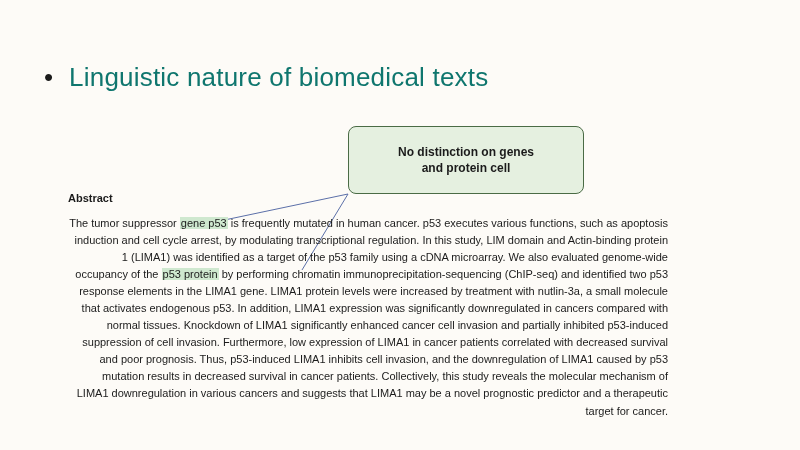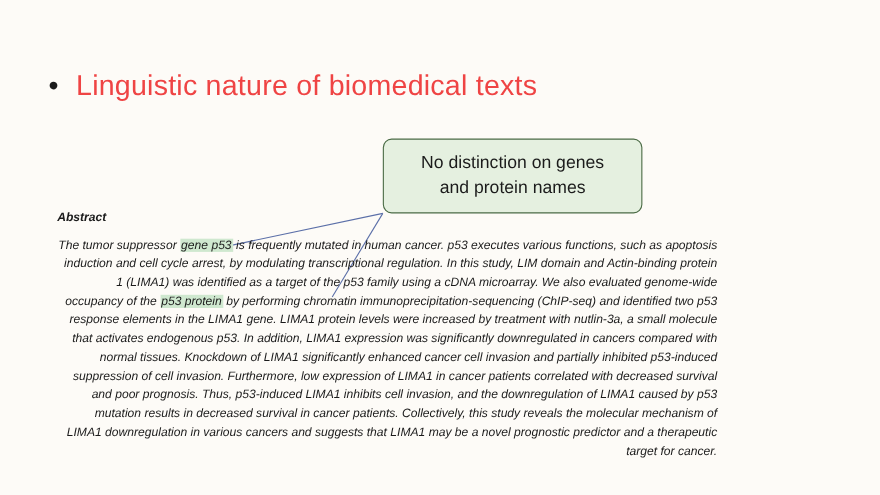--- a/index.html
+++ b/index.html
@@ -28,31 +28,30 @@
     align-items: baseline;
     gap: 16px;
   }
   .bullet-dot {
     font-size: 26px;
     line-height: 1;
     color: #1b1b1b;
   }
   .bullet-text {
     font-size: 26px;
-    color: #ef4444;
+    color: #0f766e;
     letter-spacing: 0.2px;
   }
 
   
   .abstract-wrap {
     position: absolute;
-    left: 52px;
+    left: 68px;
     top: 192px;
     width: 600px;
-    font-style: italic;
   }
   .abstract-title {
     font-size: 11px;
     font-weight: bold;
     color: #1b1b1b;
     margin-bottom: 11px;
   }
   .abstract-body {
     font-size: 11px;
     line-height: 1.55;
@@ -73,22 +72,22 @@
     height: 68px;
     background: #e5f0e0;
     border: 1.6px solid #4a6b45;
     border-radius: 8px;
     display: flex;
     align-items: center;
     justify-content: center;
     box-sizing: border-box;
   }
   .callout-text {
-    font-size: 16px;
-    font-weight: normal;
+    font-size: 12px;
+    font-weight: bold;
     color: #1b1b1b;
     text-align: center;
     line-height: 1.35;
   }
 
   
   .connectors {
     position: absolute;
     inset: 0;
     pointer-events: none;
@@ -105,21 +104,21 @@
   </div>
 
   <svg class="connectors" width="800" height="450">
     <line x1="348" y1="194" x2="196" y2="226" stroke="#5b6fa8" stroke-width="1"></line>
     <line x1="348" y1="194" x2="302" y2="270" stroke="#5b6fa8" stroke-width="1"></line>
   </svg>
 
   <div class="callout">
     <div class="callout-text">
       <span>No distinction on genes</span><br>
-      <span>and protein names</span>
+      <span>and protein cell</span>
     </div>
   </div>
 
   <div class="abstract-wrap">
     <div class="abstract-title">Abstract</div>
     <div class="abstract-body"><span>The tumor suppressor </span><span class="hl">gene p53</span><span> is frequently mutated in human cancer. p53 executes various functions, such as apoptosis induction and cell cycle arrest, by modulating transcriptional regulation. In this study, LIM domain and Actin-binding protein 1 (LIMA1) was identified as a target of the p53 family using a cDNA microarray. We also evaluated genome-wide occupancy of the </span><span class="hl">p53 protein</span><span> by performing chromatin immunoprecipitation-sequencing (ChIP-seq) and identified two p53 response elements in the LIMA1 gene. LIMA1 protein levels were increased by treatment with nutlin-3a, a small molecule that activates endogenous p53. In addition, LIMA1 expression was significantly downregulated in cancers compared with normal tissues. Knockdown of LIMA1 significantly enhanced cancer cell invasion and partially inhibited p53-induced suppression of cell invasion. Furthermore, low expression of LIMA1 in cancer patients correlated with decreased survival and poor prognosis. Thus, p53-induced LIMA1 inhibits cell invasion, and the downregulation of LIMA1 caused by p53 mutation results in decreased survival in cancer patients. Collectively, this study reveals the molecular mechanism of LIMA1 downregulation in various cancers and suggests that LIMA1 may be a novel prognostic predictor and a therapeutic target for cancer.</span></div>
   </div>
 
 </div>
 

